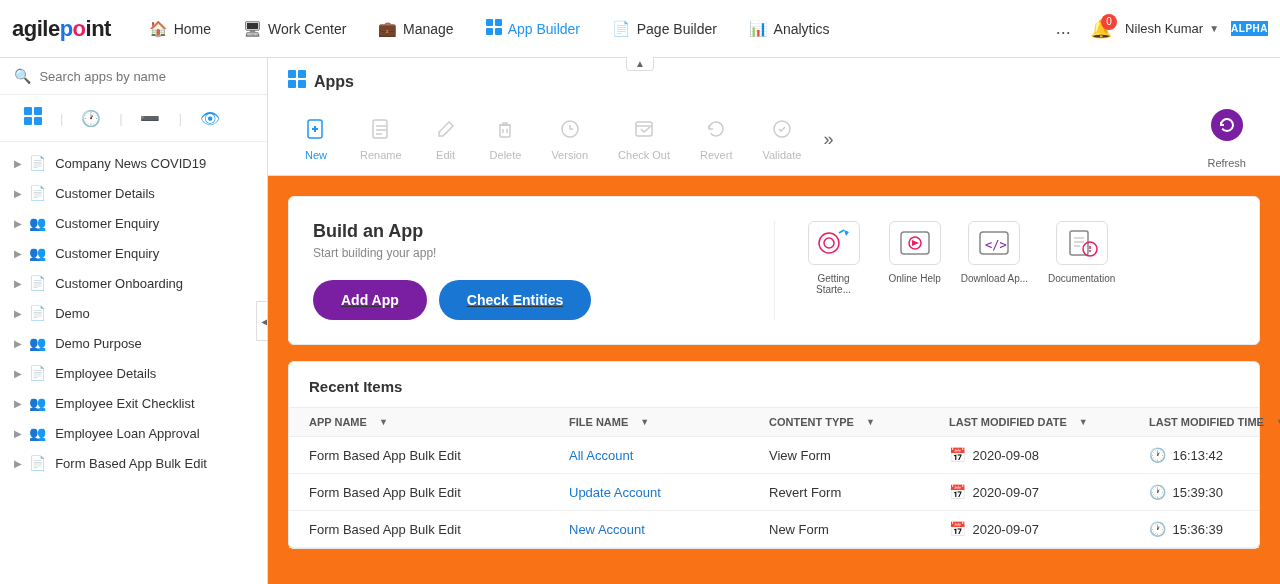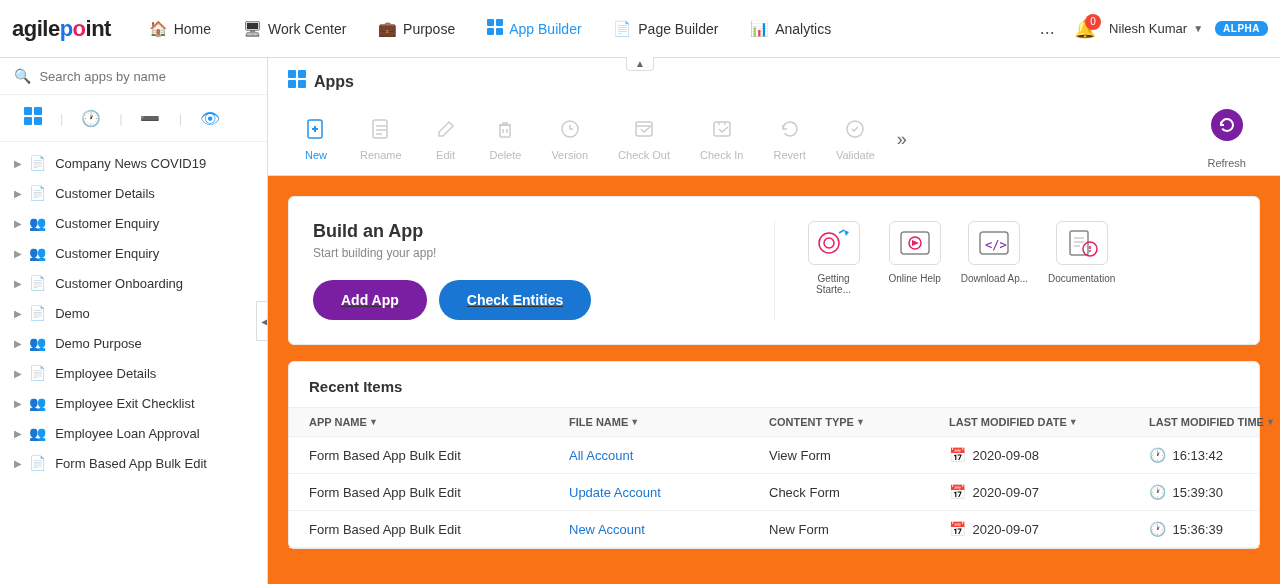--- a/index.html
+++ b/index.html
@@ -27,21 +27,21 @@
     .notif-badge {
       position: absolute; top: -4px; right: -4px;
       background: #f44336; color: #fff; border-radius: 50%;
       width: 16px; height: 16px; font-size: 10px;
       display: flex; align-items: center; justify-content: center;
     }
     .user-info { display: flex; align-items: center; gap: 6px; cursor: pointer; }
     .user-name { font-size: 13px; font-weight: 500; }
     .alpha-badge {
       background: #2196F3; color: #fff; font-size: 10px; font-weight: 700;
-      padding: 2px 8px; border-radius: 7px; letter-spacing: 0.5px;
+      padding: 2px 0; border-radius: 0; letter-spacing: 0.5px;
     }
     .chevron-up {
       position: absolute; bottom: -14px; left: 50%; transform: translateX(-50%);
       background: #fff; border: 1px solid #ddd; border-top: none;
       width: 28px; height: 14px; display: flex; align-items: center;
       justify-content: center; cursor: pointer; border-radius: 0 0 4px 4px;
       font-size: 10px; color: #666;
     }
 
     
@@ -163,21 +163,21 @@
     .recent-section { background: #fff; border-radius: 6px; border: 1px solid #e8e8e8; }
     .recent-title { font-size: 15px; font-weight: 600; padding: 16px 20px 12px; border-bottom: 1px solid #eee; }
     .table-header {
       display: grid;
       grid-template-columns: 260px 200px 180px 200px 200px;
       padding: 8px 20px; background: #f9f9f9;
       border-bottom: 1px solid #eee;
     }
     .th {
       font-size: 11px; font-weight: 600; color: #555;
-      display: flex; align-items: center; gap: 2px; text-transform: uppercase;
+      display: flex; align-items: center; gap: 12px; text-transform: uppercase;
     }
     .th-sort { font-size: 9px; color: #666; }
     .table-row {
       display: grid;
       grid-template-columns: 260px 200px 180px 200px 200px;
       padding: 10px 20px; border-bottom: 1px solid #f0f0f0;
       align-items: center;
     }
     .td { font-size: 13px; color: #333; }
     .td-link { color: #1976D2; cursor: pointer; text-decoration: none; }
@@ -197,21 +197,21 @@
     <a class="nav-item">
       <span class="nav-icon">🏠</span>
       <span>Home</span>
     </a>
     <a class="nav-item">
       <span class="nav-icon">🖥</span>
       <span>Work Center</span>
     </a>
     <a class="nav-item">
       <span class="nav-icon">💼</span>
-      <span>Purpose</span>
+      <span>Manage</span>
     </a>
     <a class="nav-item active">
       <span class="nav-icon">
         <svg width="16" height="16" viewBox="0 0 16 16" fill="#2196F3">
           <rect x="0" y="0" width="7" height="7" rx="1"></rect>
           <rect x="9" y="0" width="7" height="7" rx="1"></rect>
           <rect x="0" y="9" width="7" height="7" rx="1"></rect>
           <rect x="9" y="9" width="7" height="7" rx="1"></rect>
         </svg>
       </span>
@@ -399,31 +399,20 @@
           <span class="toolbar-icon">
             <svg width="22" height="22" viewBox="0 0 22 22" fill="none" stroke="#ccc" stroke-width="1.5">
               <rect x="3" y="4" width="16" height="14" rx="2"></rect>
               <path d="M8 11l3 3 6-5"></path>
               <path d="M3 8h16"></path>
             </svg>
           </span>
           <span>Check Out</span>
         </div>
 
-        <div class="toolbar-item disabled">
-          <span class="toolbar-icon">
-            <svg width="22" height="22" viewBox="0 0 22 22" fill="none" stroke="#ccc" stroke-width="1.5">
-              <rect x="3" y="4" width="16" height="14" rx="2"></rect>
-              <path d="M8 11l3 3 6-5"></path>
-              <line x1="8" y1="4" x2="8" y2="7"></line>
-              <line x1="14" y1="4" x2="14" y2="7"></line>
-            </svg>
-          </span>
-          <span>Check In</span>
-        </div>
 
         <div class="toolbar-item disabled">
           <span class="toolbar-icon">
             <svg width="22" height="22" viewBox="0 0 22 22" fill="none" stroke="#ccc" stroke-width="1.5">
               <path d="M4 11a7 7 0 1 1 1.5 4.3"></path>
               <polyline points="4,7 4,11 8,11"></polyline>
             </svg>
           </span>
           <span>Revert</span>
         </div>
@@ -559,21 +548,21 @@
             <span class="td-icon">🕐</span>
             <span>16:13:42</span>
           </div>
         </div>
 
         <div class="table-row">
           <div class="td">Form Based App Bulk Edit</div>
           <div class="td">
             <a class="td-link">Update Account</a>
           </div>
-          <div class="td">Check Form</div>
+          <div class="td">Revert Form</div>
           <div class="td td-date">
             <span class="td-icon">📅</span>
             <span>2020-09-07</span>
           </div>
           <div class="td td-date">
             <span class="td-icon">🕐</span>
             <span>15:39:30</span>
           </div>
         </div>
 

